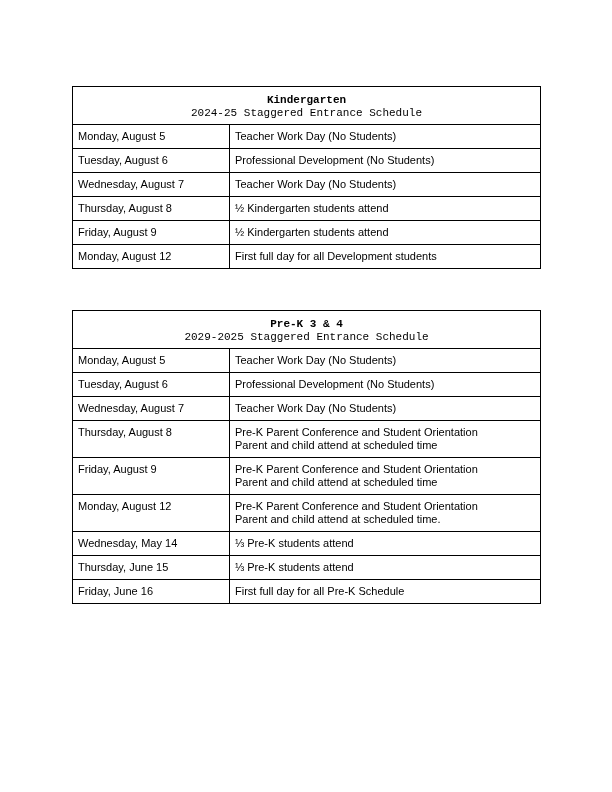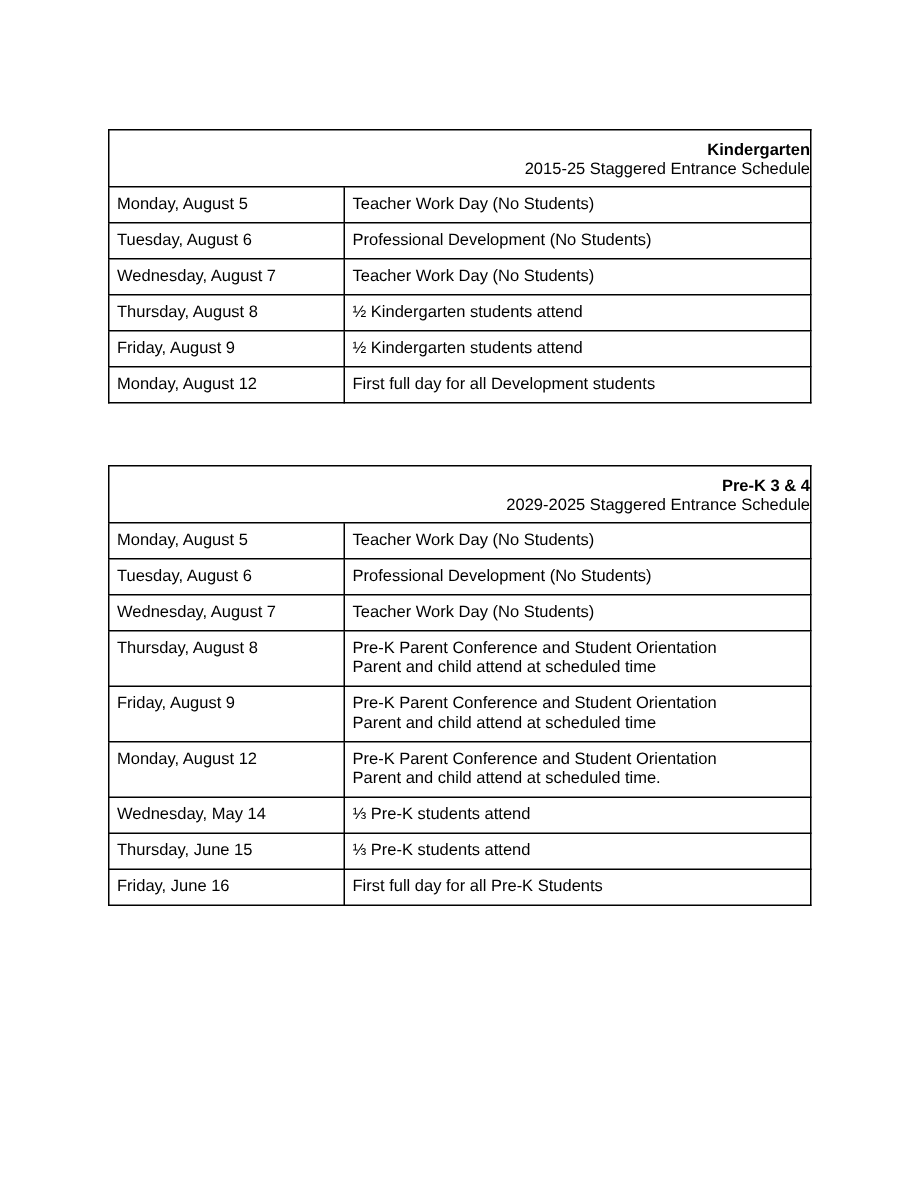--- a/index.html
+++ b/index.html
@@ -21,24 +21,25 @@
       border-collapse: collapse;
       font-size: 11px;
       line-height: 13px;
     }
     table.schedule td, table.schedule th {
       border: 1px solid #000000;
       padding: 0;
       vertical-align: top;
     }
     .title-cell {
-      text-align: right;
+      text-align: center;
       font-weight: normal;
       padding-top: 7px !important;
       padding-bottom: 4px !important;
+      font-family: Liberation Mono, monospace;
     }
     .title-cell .title {
       display: block;
       font-weight: bold;
     }
     .title-cell .subtitle {
       display: block;
     }
     td.date {
       width: 151px;
@@ -53,21 +54,21 @@
     #prek { top: 310px; }
   </style>
 </head>
 <body>
 
 <table class="schedule" id="kinder">
   <tbody>
       <tr>
     <th class="title-cell" colspan="2">
       <span class="title">Kindergarten</span>
-      <span class="subtitle">2015-25 Staggered Entrance Schedule</span>
+      <span class="subtitle">2024-25 Staggered Entrance Schedule</span>
     </th>
   </tr>
   <tr>
     <td class="date">Monday, August 5</td>
     <td class="event">
           <span>Teacher Work Day (No Students)</span>
         </td>
   </tr>
   <tr>
     <td class="date">Tuesday,  August 6</td>
@@ -157,17 +158,17 @@
   </tr>
   <tr>
     <td class="date">Thursday, June 15</td>
     <td class="event">
           <span>⅓ Pre-K students attend</span>
         </td>
   </tr>
   <tr>
     <td class="date">Friday, June 16</td>
     <td class="event">
-          <span>First full day for all Pre-K Students</span>
+          <span>First full day for all Pre-K Schedule</span>
         </td>
   </tr>
 </tbody>
   </table>
 
 </body></html>

